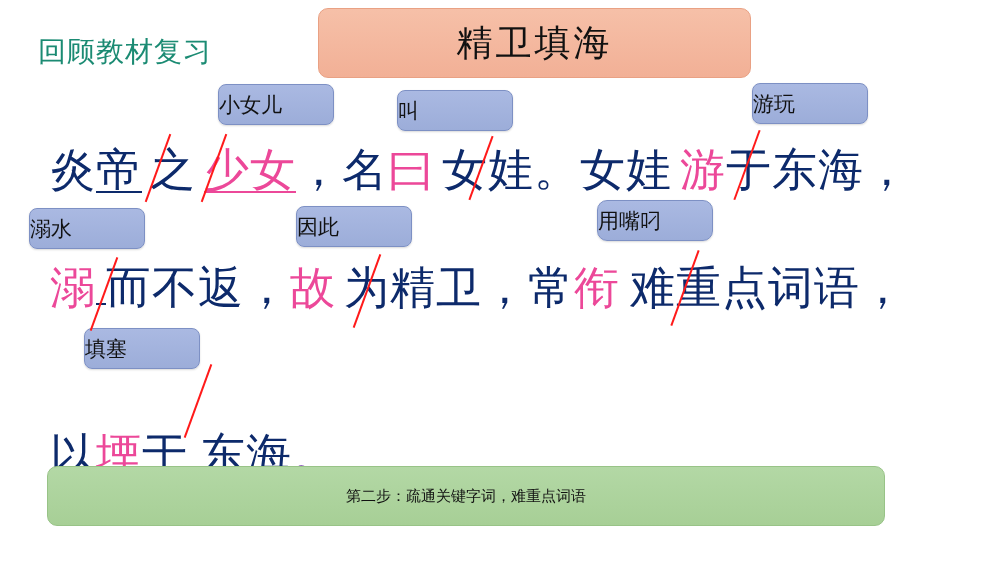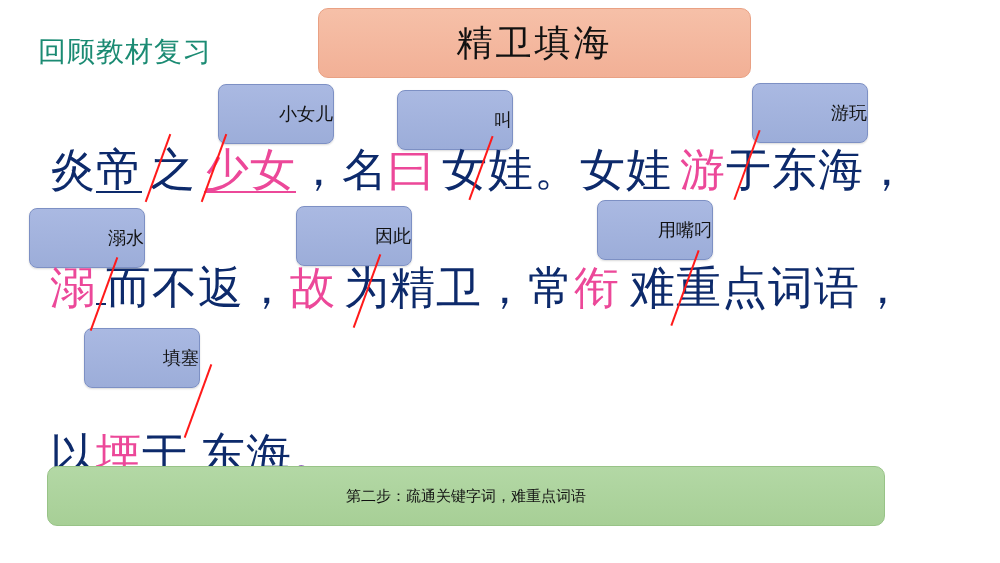--- a/index.html
+++ b/index.html
@@ -14,25 +14,25 @@
   }
   .title-box {
     position: absolute; left: 318px; top: 8px; width: 433px; height: 70px;
     background: linear-gradient(#f6c0a8, #f2b096);
     border: 1px solid #e9a184; border-radius: 10px;
     box-sizing: border-box;
     display: flex; align-items: center; justify-content: center;
     font-size: 36px; color: #111; letter-spacing: 3px;
   }
   .callout {
-    position: absolute; width: 116px; height: 60px;
+    position: absolute; width: 116px; height: 41px;
     background: linear-gradient(#aab9e2, #9cadd9);
     border: 1px solid #7d90c4; border-radius: 8px; box-sizing: border-box;
-    display: flex; align-items: center; justify-content: flex-end;
-    font-size: 18px; color: #111;
+    display: flex; align-items: center; justify-content: flex-start;
+    font-size: 21px; color: #111;
     box-shadow: 0 1px 2px rgba(0,0,0,0.15);
   }
   .line {
     position: absolute; left: 50px; height: 60px;
     font-size: 45px; line-height: 60px; color: #0d2a6b;
     white-space: nowrap; letter-spacing: 1px;
   }
   .hl { color: #ec4899; }
   .ul { text-decoration: underline; text-decoration-thickness: 2px; text-underline-offset: 6px; }
   .slash {
@@ -59,27 +59,27 @@
 
 <div class="callout" style="left:218px; top:84px;">
   <span>小女儿</span>
 </div>
 <div class="callout" style="left:397px; top:90px;">
   <span>叫</span>
 </div>
 <div class="callout" style="left:752px; top:83px;">
   <span>游玩</span>
 </div>
-<div class="callout" style="left:29px; top:208px;padding-left:48px;">
+<div class="callout" style="left:29px; top:208px;">
   <span>溺水</span>
 </div>
 <div class="callout" style="left:296px; top:206px;">
   <span>因此</span>
 </div>
-<div class="callout" style="left:597px; top:200px;">
+<div class="callout" style="left:597px; top:200px;border-radius:10px;">
   <span>用嘴叼</span>
 </div>
 <div class="callout" style="left:84px; top:328px;">
   <span>填塞</span>
 </div>
 
 <div class="line" style="top:140px;">
   <span>炎</span><span class="ul">帝</span><span style="display:inline-block;width:8px"></span><span>之</span><span style="display:inline-block;width:8px"></span><span class="hl ul">少女</span><span>，名</span><span class="hl">曰</span><span style="display:inline-block;width:8px"></span><span>女娃。女娃</span><span style="display:inline-block;width:8px"></span><span class="hl">游</span><span>于东海，</span>
 </div>
 

